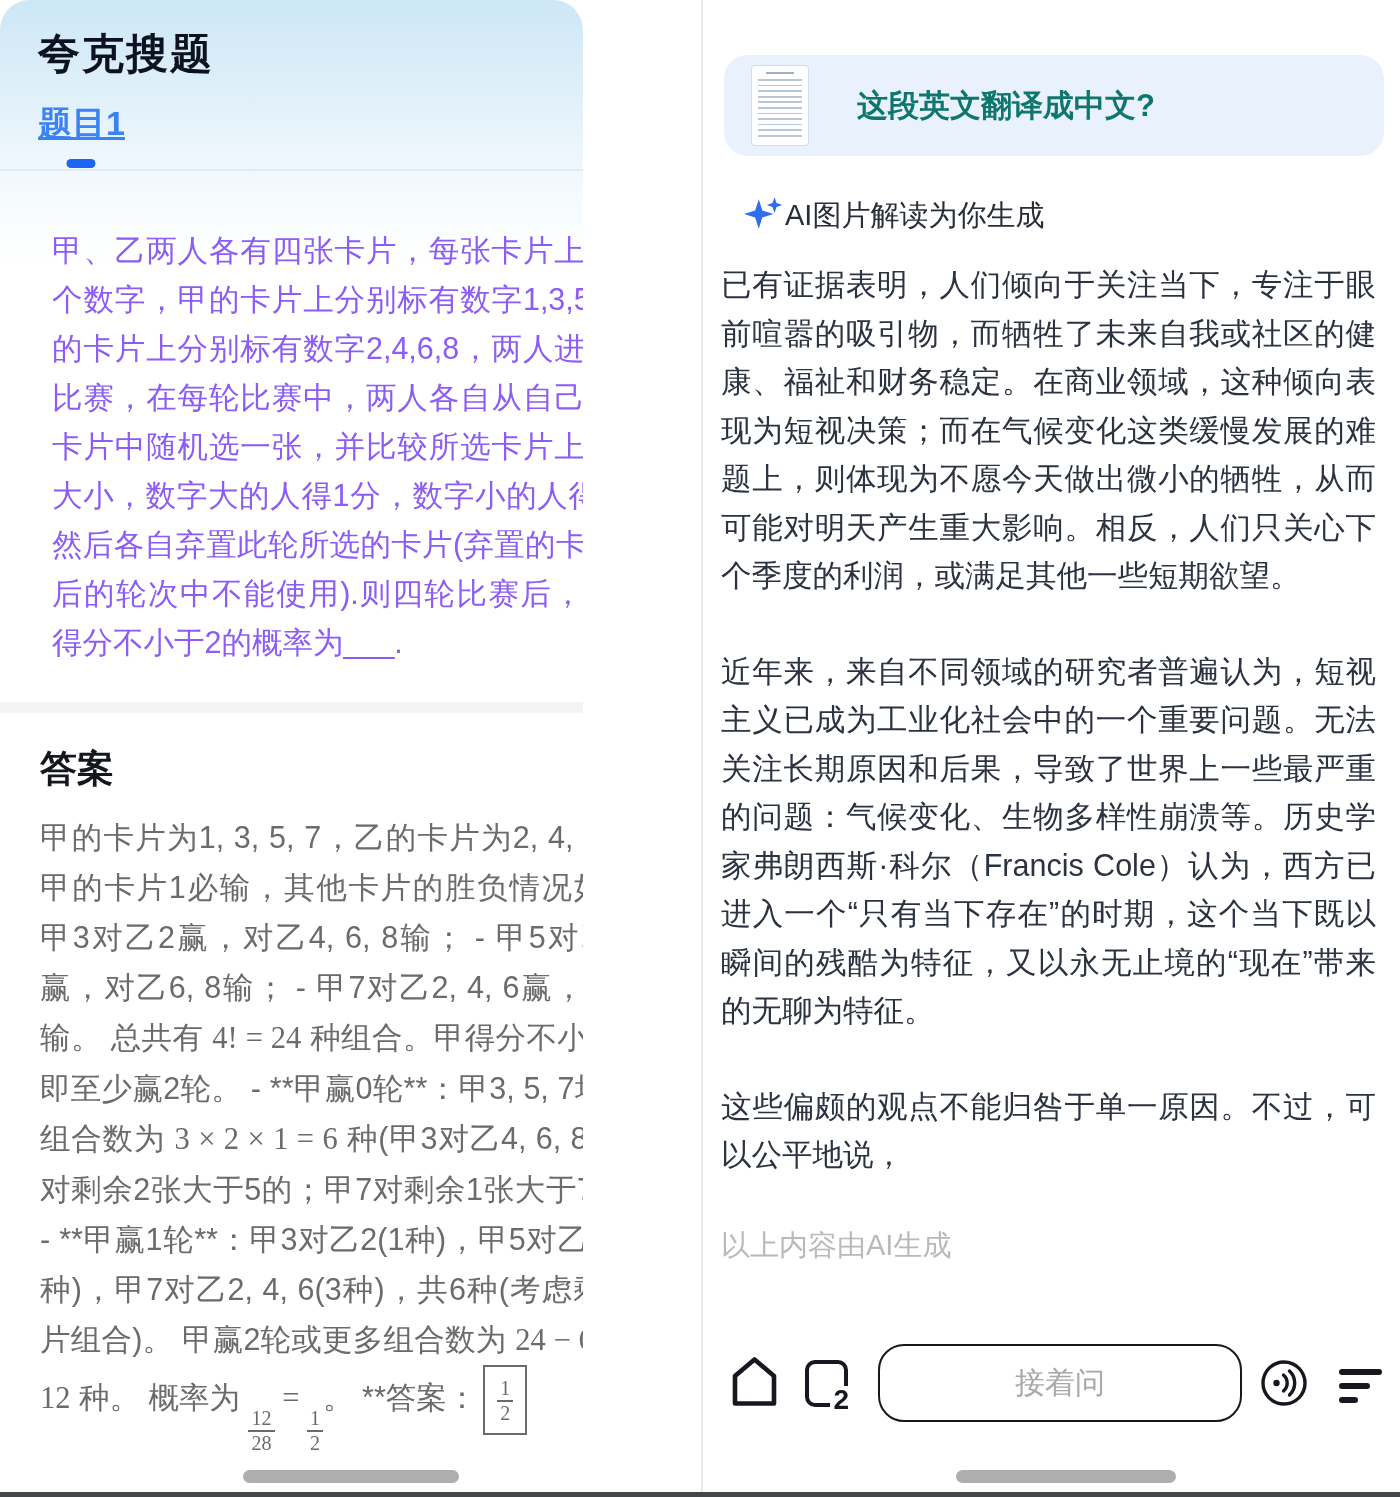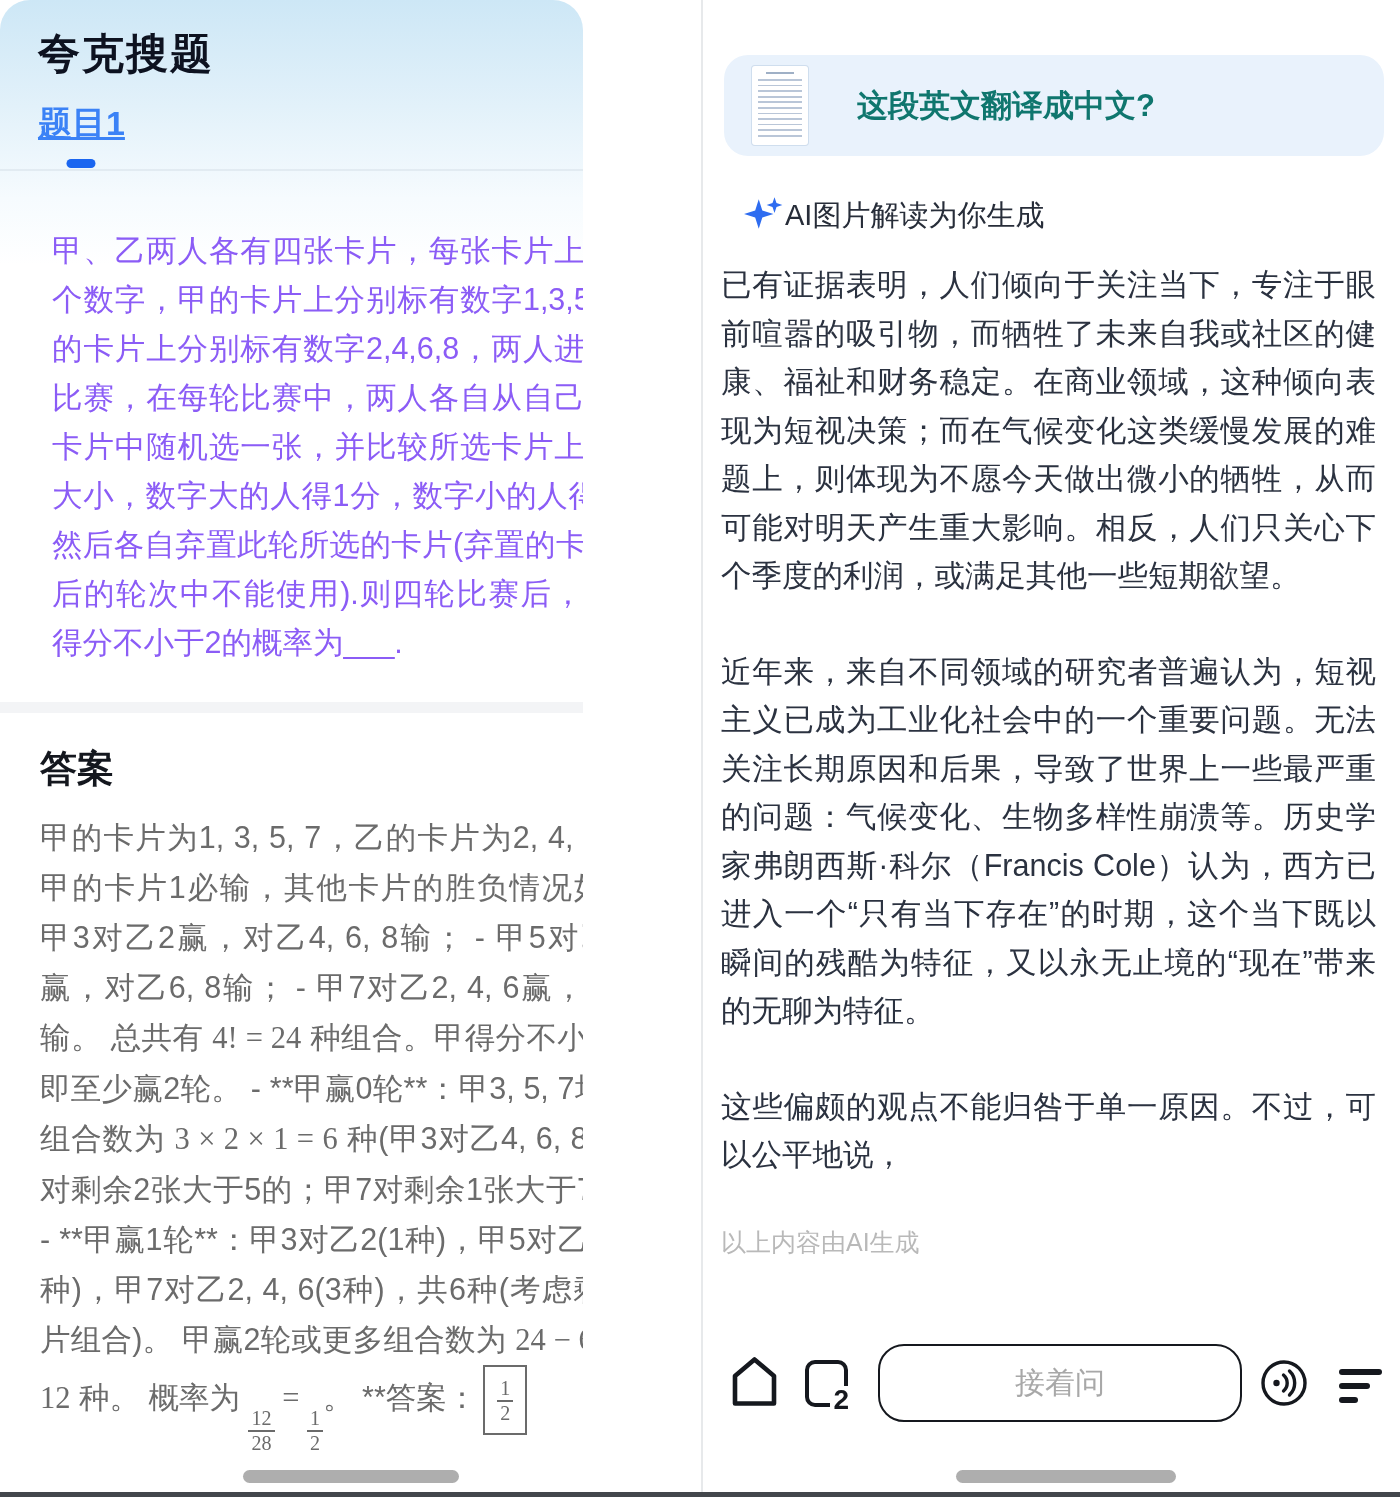--- a/index.html
+++ b/index.html
@@ -50,21 +50,21 @@
   .thumb::before { content:""; position:absolute; left:14px; right:14px; top:6px; height:2px; background:#9fb0c6; }
   .thumb::after  { content:""; position:absolute; left:6px; right:6px; top:13px; bottom:6px;
                    background:repeating-linear-gradient(180deg,#b9c6d8 0 1.7px,transparent 1.7px 5.6px); }
   .bubble-title { position:absolute; left:133px; top:0; height:101px; display:flex; align-items:center;
                   font-size:31px; font-weight:700; color:#0f766e; }
   .ai-row { position:absolute; left:40px; top:194px; display:flex; align-items:flex-end; }
   .ai-row svg { width:42px; height:42px; flex:0 0 auto; }
   .ai-row .ai-label { font-size:29px; color:#272d39; }
   .rp-content { position:absolute; left:18px; top:260px; width:655px; }
   .para { margin:0 0 47px; font-size:30.5px; line-height:48.5px; color:#2b3240; text-align:justify; }
-  .ai-footer { margin-top:28px; font-size:25px; color:#b9b9b9; }
+  .ai-footer { margin-top:28px; font-size:29px; color:#b9b9b9; }
 
   .icon-home { position:absolute; left:29px; top:1356px; width:45px; height:51px; cursor:pointer; }
   .tabs-icon { position:absolute; left:102px; top:1360px; width:43px; height:47px;
                border:4.5px solid #15181e; border-radius:10px; box-sizing:border-box; cursor:pointer; }
   .tabs-count { position:absolute; right:-8px; bottom:-11px; background:#fff; padding:0 3px;
                 font-size:28px; font-weight:700; color:#15181e; line-height:1; }
   .ask-input { position:absolute; left:175px; top:1344px; width:364px; height:78px; box-sizing:border-box;
                border:2.5px solid #15181e; border-radius:26px; background:#fff; outline:none;
                text-align:center; font-size:30px; color:#333; font-family:inherit; }
   .ask-input::placeholder { color:#a8a8a8; }

